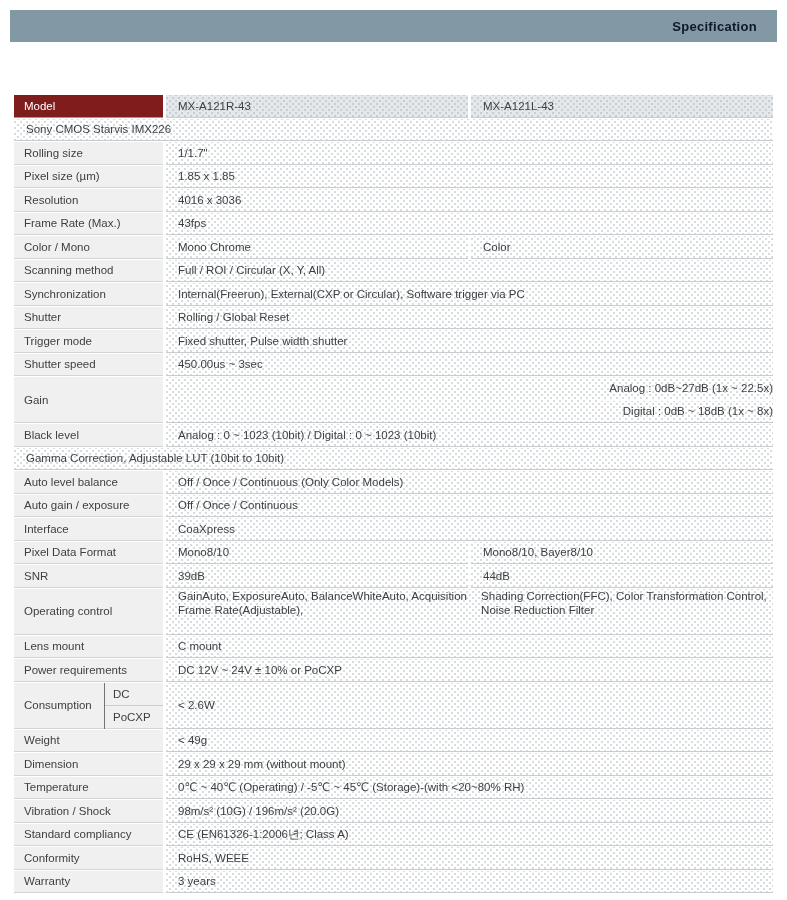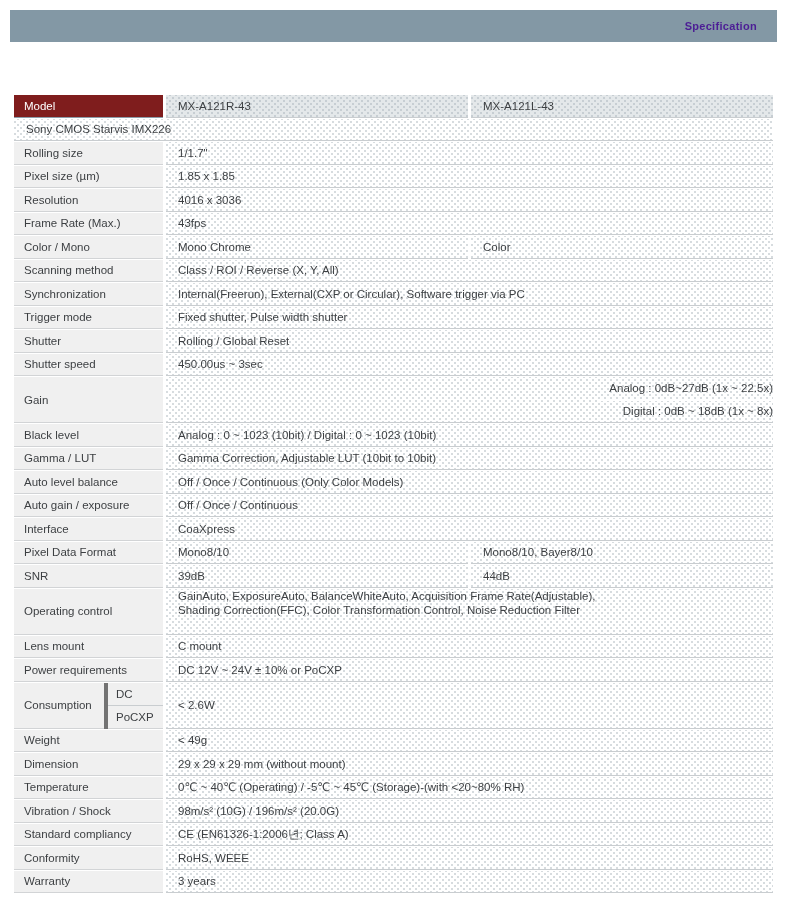--- a/index.html
+++ b/index.html
@@ -6,21 +6,21 @@
   body {
     width:787px; height:900px; background:#ffffff; position:relative;
     font-family:"Liberation Sans","DejaVu Sans",sans-serif;
     -webkit-font-smoothing:antialiased;
   }
   .titlebar {
     position:absolute; top:10px; left:10px; width:767px; height:32px;
     background:#8398a5; display:flex; align-items:center; justify-content:flex-end;
     padding-right:20px; box-sizing:border-box;
   }
-  .titlebar-text { color:#4c1d95; font-size:11px; font-weight:bold; letter-spacing:.3px; }
+  .titlebar-text { color:#0f172a; font-size:13px; font-weight:bold; letter-spacing:.3px; }
 
   .spec { position:absolute; top:95px; left:14px; width:759px; }
   .row { display:flex; gap:3px; height:22.5px; margin-bottom:1px; }
   .row.dbl { height:46px; }
   .cell {
     box-sizing:border-box; display:flex; align-items:center;
     border-bottom:1px solid #c9cdd0; font-size:11.5px; color:#3c3f42;
   }
   .lbl { flex:0 0 149px; background:#f0f0f0; padding-left:10px; border-bottom-color:#d2d4d6; }
   .val {
@@ -33,25 +33,25 @@
   .row.model .lbl { background:#7f1d1d; color:#ffffff; border-bottom-color:#8a9ca8; }
   .row.model .val {
     background-color:#e4e8ea;
     background-image:
       radial-gradient(circle, #c7ced3 1px, transparent 1.4px),
       radial-gradient(circle, #c7ced3 1px, transparent 1.4px);
   }
   .val.stack { flex-direction:column; align-items:flex-end; padding-left:0; }
   .val.stack .line { flex:1; display:flex; align-items:center; padding-left:12px; }
   .val.stack .line:first-child { border-bottom:2px solid #ffffff; }
-  .val.wrap { flex-direction:column; align-items:flex-start; justify-content:flex-start; line-height:14px; }
+  .val.wrap { flex-direction:row; align-items:flex-start; justify-content:flex-start; line-height:14px; }
 
   .lblgroup { flex:0 0 149px; display:flex; }
   .lblgroup .main { flex:0 0 90px; }
-  .subcol { flex:1; display:flex; flex-direction:column; border-left:4px solid #737373; }
+  .subcol { flex:1; display:flex; flex-direction:column; border-left:1px solid #737373; }
   .subcol .sub { flex:1; padding-left:8px; }
   .subcol .sub:first-child { border-bottom-color:#c9cdd0; }
 </style>
 </head>
 <body>
 
 <div class="titlebar">
   <span class="titlebar-text">Specification</span>
 </div>
 
@@ -88,36 +88,36 @@
   </div>
 
   <div class="row">
     <div class="cell lbl">Color / Mono</div>
     <div class="cell val">Mono Chrome</div>
     <div class="cell val">Color</div>
   </div>
 
   <div class="row">
     <div class="cell lbl">Scanning method</div>
-    <div class="cell val">Class / ROI / Reverse (X, Y, All)</div>
+    <div class="cell val">Full / ROI / Circular (X, Y, All)</div>
   </div>
 
   <div class="row">
     <div class="cell lbl">Synchronization</div>
     <div class="cell val">Internal(Freerun), External(CXP or Circular), Software trigger via PC</div>
   </div>
 
   <div class="row">
+    <div class="cell lbl">Shutter</div>
+    <div class="cell val">Rolling / Global Reset</div>
+  </div>
+
+  <div class="row">
     <div class="cell lbl">Trigger mode</div>
     <div class="cell val">Fixed shutter, Pulse width shutter</div>
-  </div>
-
-  <div class="row">
-    <div class="cell lbl">Shutter</div>
-    <div class="cell val">Rolling / Global Reset</div>
   </div>
 
   <div class="row">
     <div class="cell lbl">Shutter speed</div>
     <div class="cell val">450.00us ~ 3sec</div>
   </div>
 
   <div class="row dbl">
     <div class="cell lbl">Gain</div>
     <div class="cell val stack">
@@ -125,21 +125,20 @@
       <div class="line">Digital : 0dB ~ 18dB (1x ~ 8x)</div>
     </div>
   </div>
 
   <div class="row">
     <div class="cell lbl">Black level</div>
     <div class="cell val">Analog : 0 ~ 1023 (10bit) / Digital : 0 ~ 1023 (10bit)</div>
   </div>
 
   <div class="row">
-    <div class="cell lbl">Gamma / LUT</div>
     <div class="cell val">Gamma Correction, Adjustable LUT (10bit to 10bit)</div>
   </div>
 
   <div class="row">
     <div class="cell lbl">Auto level balance</div>
     <div class="cell val">Off / Once / Continuous (Only Color Models)</div>
   </div>
 
   <div class="row">
     <div class="cell lbl">Auto gain / exposure</div>

